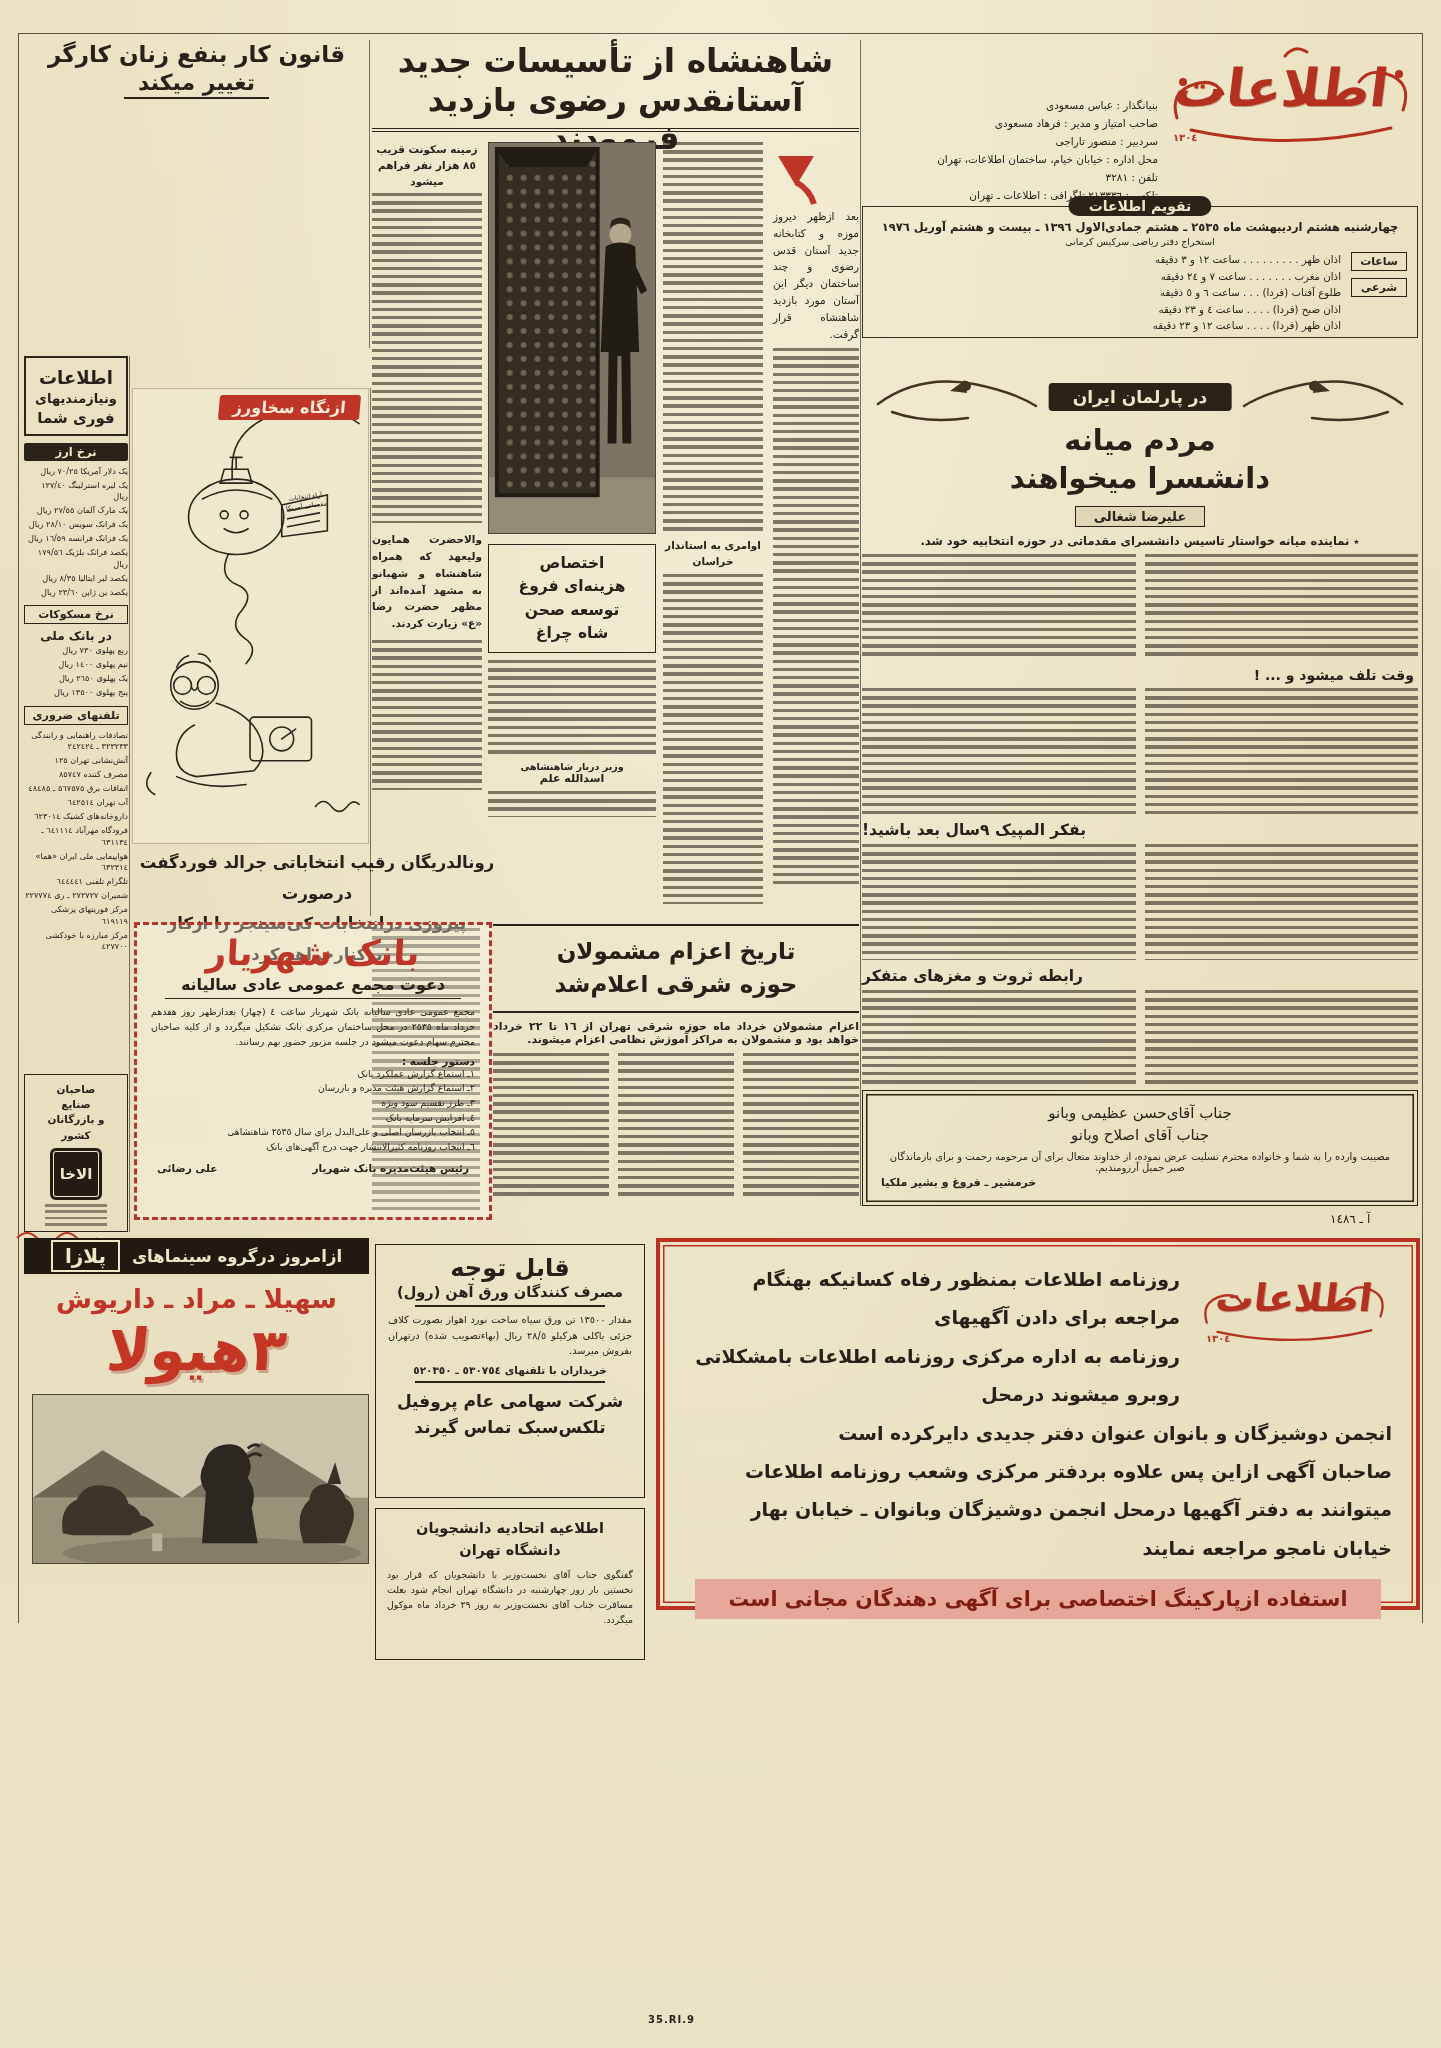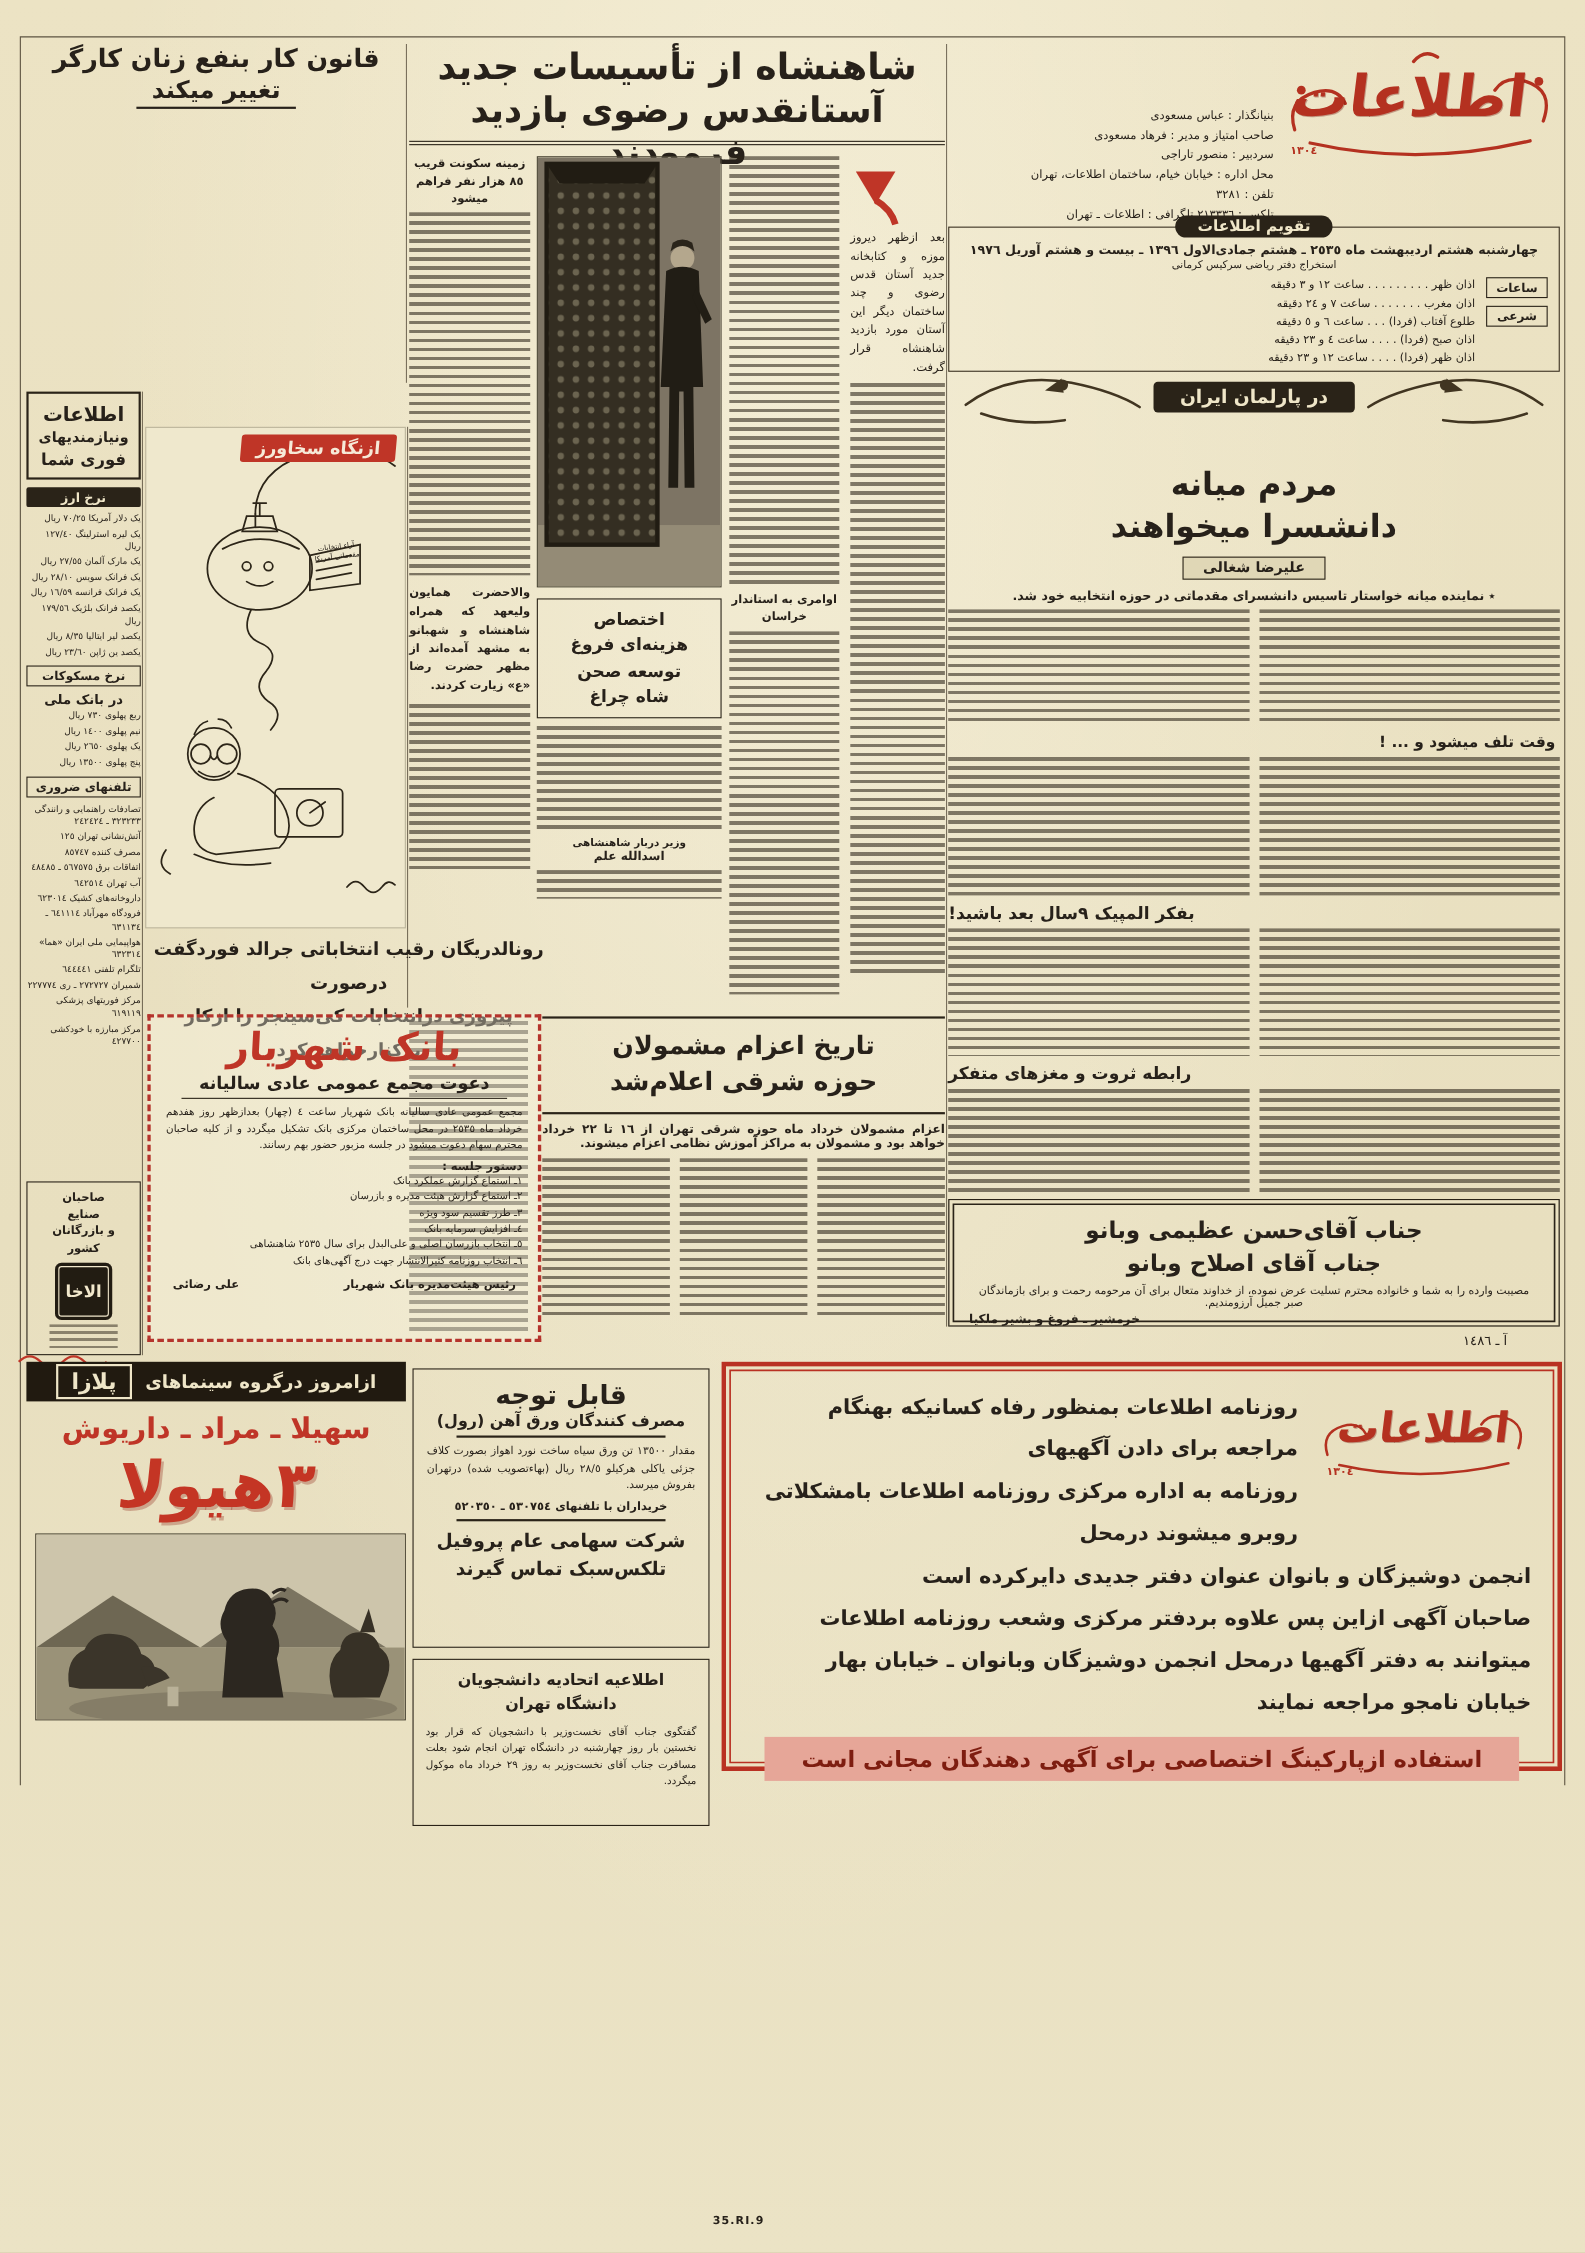--- a/index.html
+++ b/index.html
@@ -36,32 +36,32 @@
   
   .sec-cal{left:862px;top:206px;width:556px;height:132px;border:1.2px solid #3a3020;padding:13px 10px 4px}
   .cal-label{position:absolute;top:-11px;right:50%;transform:translateX(50%);background:#2a2318;color:#efe6c8;font-size:14px;font-weight:bold;padding:2px 20px;border-radius:12px}
   .cal-date{font-size:11.5px;font-weight:bold;text-align:center}
   .cal-note{font-size:9.5px;text-align:center;margin:2px 0 5px}
   .cal-grid{display:flex;gap:10px}
   .cal-side{width:56px}
   .cal-side-label{display:block;border:1.2px solid #2a2318;font-size:11px;font-weight:bold;text-align:center;padding:2px 0;margin-bottom:7px}
   .cal-rows{flex:1;font-size:10.2px;line-height:1.62}
   
-  .sec-parlorn{left:862px;top:328px;width:556px;height:66px}
+  .sec-parlorn{left:862px;top:364px;width:556px;height:66px}
   .sec-parlorn svg{position:absolute;inset:0;width:100%;height:100%}
   .parl-label{position:absolute;left:50%;top:50%;transform:translate(-50%,-50%);background:#2a2318;color:#efe6c8;font-weight:bold;font-size:17px;padding:4px 24px;border-radius:4px;white-space:nowrap}
   .sec-parl{left:862px;top:422px;width:556px;height:662px}
   .p-h{font-size:29px;font-weight:800;text-align:center;line-height:1.3}
   .byline{margin:9px auto 7px;width:max-content;border:1.5px solid #2a2318;background:#e0d7b6;font-size:13px;font-weight:bold;padding:2px 18px}
   .p-lead{font-size:11.5px;font-weight:bold;text-align:center;margin-bottom:6px}
   .p-sub-r{font-size:14px;font-weight:800;text-align:right;margin:7px 4px 5px}
   .p-sub-c{font-size:15.5px;font-weight:800;text-align:left;margin:7px 0 5px}
   
   .sec-cond{left:862px;top:1090px;width:556px;height:116px;border:1.5px solid #2a2318;box-shadow:inset 0 0 0 3px #ebe2c2,inset 0 0 0 4.5px #2a2318;padding:12px 18px 6px;text-align:center}
-  .cond-l{font-size:21px;font-weight:700;line-height:1.45}
+  .cond-l{font-size:15px;font-weight:400;line-height:1.45}
   .cond-body{font-size:10px;margin-top:4px}
   .cond-sign{font-size:11px;font-weight:bold;text-align:left;margin-top:3px}
   .pagemark{left:1330px;top:1212px;width:88px;font-size:12px;text-align:left}
   
   .sec-redad{left:656px;top:1238px;width:764px;height:372px;border:4px solid #b93122;box-shadow:inset 0 0 0 3px #ebe2c2,inset 0 0 0 4.5px #b93122;padding:18px 24px 14px}
   .redad-head{display:flex;gap:16px;align-items:flex-start}
   .redad-logo{position:relative;width:196px;height:86px;flex:0 0 auto}
   .redad-logo svg{position:absolute;inset:0;width:100%;height:100%}
   .redad-logo .logo-text{right:14px;top:16px;width:168px;font-size:38px}
   .redad-line{font-size:19px;font-weight:800;line-height:2.02;text-align:right}

